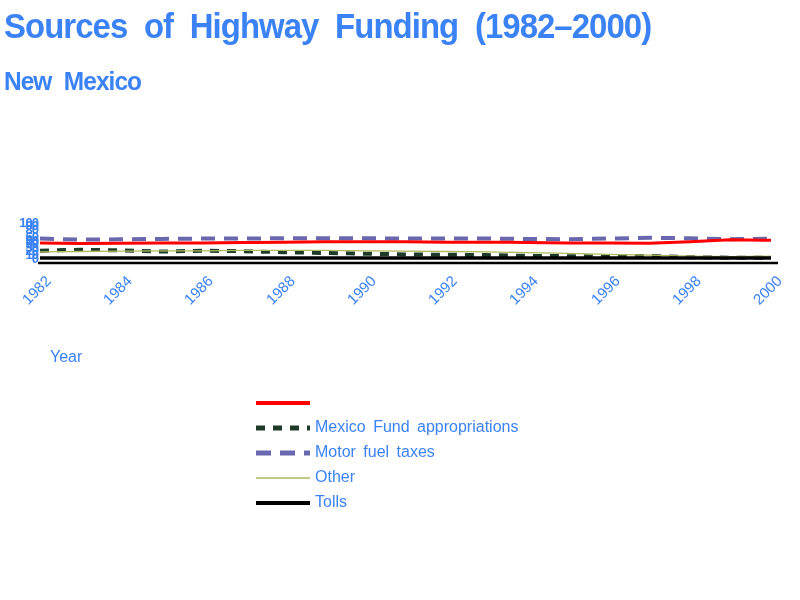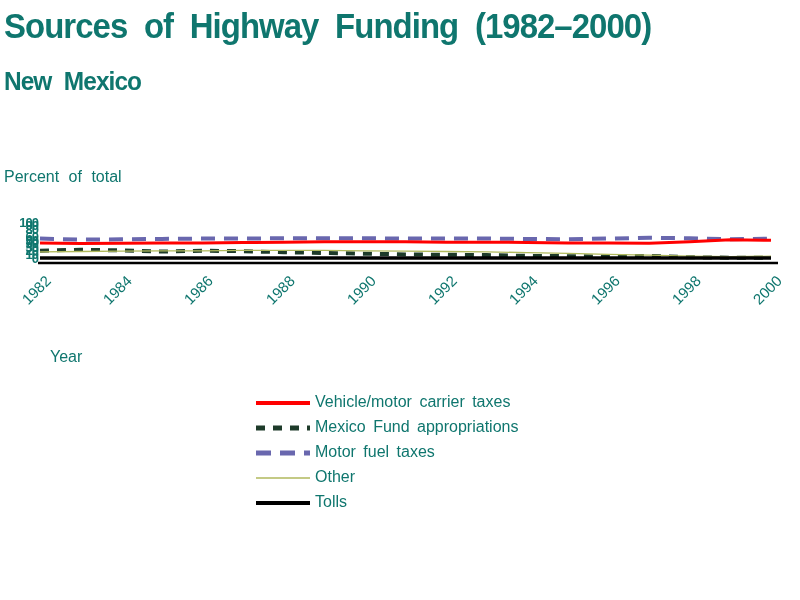--- a/index.html
+++ b/index.html
@@ -1,18 +1,18 @@
 <!DOCTYPE html>
 <html><head>
 <meta charset="utf-8">
 <style>
   html,body{margin:0;padding:0;background:#ffffff;}
   #canvas{
     position:relative;width:800px;height:600px;background:#ffffff;
-    font-family:"Liberation Sans",sans-serif;color:#0f766e;overflow:hidden;
+    font-family:"Liberation Sans",sans-serif;color:#3b82f6;overflow:hidden;
   }
   .abs{position:absolute;}
   #title{
     left:4px;top:6px;font-size:35px;font-weight:bold;letter-spacing:-1px;
     word-spacing:9px;white-space:nowrap;transform:scaleX(.94);transform-origin:0 0;
   }
   #subtitle{
     left:4px;top:66px;font-size:26px;font-weight:bold;letter-spacing:-1px;
     word-spacing:7px;transform:scaleX(.94);transform-origin:0 0;
   }
@@ -36,21 +36,20 @@
   #source-line{left:4px;top:576px;font-size:16px;word-spacing:4px;}
 </style>
 </head>
 <body>
 
 <div id="canvas">
 
   <div id="title" class="abs">Sources of Highway Funding (1982–2000)</div>
   <div id="subtitle" class="abs">New Mexico</div>
 
-  <div id="y-axis-title" class="abs">Percent of total</div>
 
   <div id="yticks">
       <div class="ytick" style="top: 215.5px;">100</div>
       <div class="ytick" style="top: 219.1px;">90</div>
       <div class="ytick" style="top: 222.7px;">80</div>
       <div class="ytick" style="top: 235px;">70</div>
       <div class="ytick" style="top: 229.9px;">60</div>
       <div class="ytick" style="top: 233.5px;">50</div>
       <div class="ytick" style="top: 237.1px;">50</div>
       <div class="ytick" style="top: 240.7px;">30</div>
@@ -79,21 +78,20 @@
       <polyline points="40,251.88 80.61111111111111,251.52 121.22222222222223,251.16 161.83333333333331,250.8 202.44444444444446,250.8 243.05555555555554,250.44 283.66666666666663,250.44 324.27777777777777,250.44 364.8888888888889,250.8 405.5,251.16 446.1111111111111,251.52 486.72222222222223,251.88 527.3333333333333,252.6 567.9444444444445,253.32 608.5555555555555,254.4 649.1666666666666,255.12 689.7777777777778,256.2 730.3888888888889,256.56 771,256.2" fill="none" stroke="#b0b95c" stroke-width="1.3"></polyline>
       <polyline points="40,258 80.61111111111111,258 121.22222222222223,258 161.83333333333331,258 202.44444444444446,258 243.05555555555554,258 283.66666666666663,258 324.27777777777777,258 364.8888888888889,258 405.5,258 446.1111111111111,258 486.72222222222223,258 527.3333333333333,258 567.9444444444445,258 608.5555555555555,258 649.1666666666666,258 689.7777777777778,258 730.3888888888889,258 771,258" fill="none" stroke="#000000" stroke-width="3.5"></polyline>
     </svg>
 
   <div id="x-axis-title" class="abs">Year</div>
 
   <div class="legend-row" style="top:391px">
     <svg class="legend-swatch" width="56" height="25">
         <line class="swl" x1="1" y1="12" x2="55" y2="12" stroke="#ff0000" stroke-width="4"></line>
       </svg>
-    <span class="legend-label">Vehicle/motor carrier taxes</span>
   </div>
   <div class="legend-row" style="top:416px">
     <svg class="legend-swatch" width="56" height="25">
         <line class="swl" x1="1" y1="12" x2="55" y2="12" stroke="#1e3b2a" stroke-width="5" stroke-dasharray="9,8"></line>
       </svg>
     <span class="legend-label">Mexico Fund appropriations</span>
   </div>
   <div class="legend-row" style="top:441px">
     <svg class="legend-swatch" width="56" height="25">
         <line class="swl" x1="1" y1="12" x2="55" y2="12" stroke="#6967ae" stroke-width="5" stroke-dasharray="15,9"></line>

